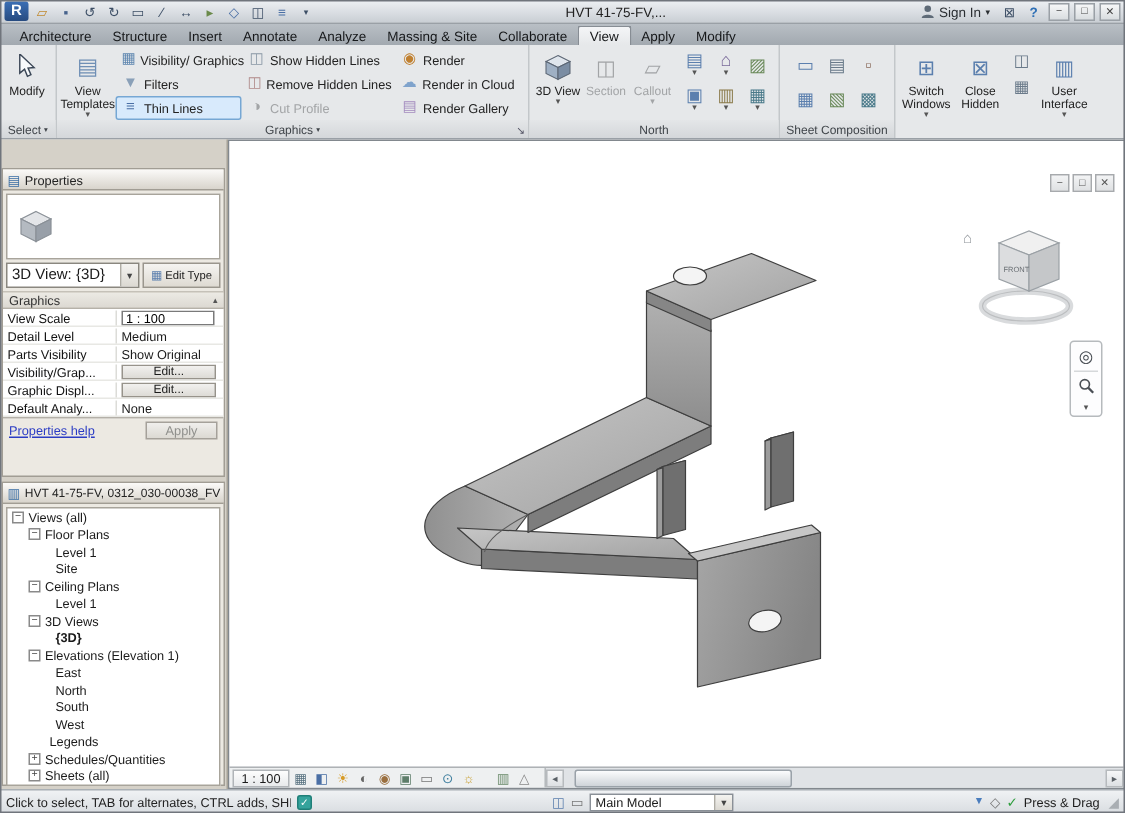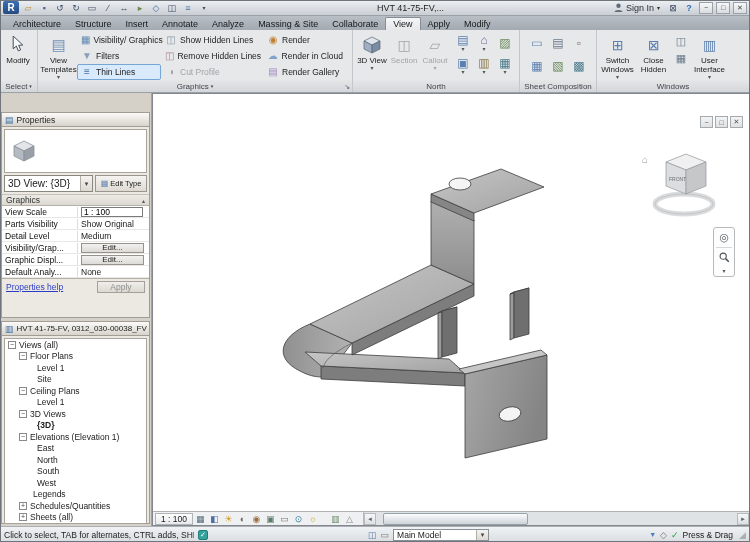--- a/index.html
+++ b/index.html
@@ -277,23 +277,20 @@
     </div>
     <div class="smallstack" style="width:20px;align-items:center;padding-top:4px;gap:6px;">
       <span style="color:#6a7a8a;font-size:11px;line-height:1;">◫</span>
       <span style="color:#6a7a8a;font-size:11px;line-height:1;">▦</span>
     </div>
     <div class="bigbtn" style="width:37px;">
       <span class="bicon" style="color:#5b7fae;font-size:14px;">▥</span>
       <span class="blabel">User Interface</span>
       <span class="barrow">▾</span>
     </div>
-    <div class="rpanel-label">
-      <span>Windows</span>
-    </div>
   </div>
 </div>
 
 <div class="leftpanel">
 
   <div class="palette" style="top:19px;height:206px;">
     <div class="pal-header">
       <span class="pal-hicon">▤</span>
       <span>Properties</span>
     </div>
@@ -319,26 +316,26 @@
       <span style="font-size:6px;color:#555;">▴</span>
     </div>
     <div class="pgrid">
       <div class="prow">
         <span class="plabel">View Scale</span>
         <span class="pvalue">
             <input class="pv-input" readonly="" value="1 : 100" style="">
           </span>
       </div>
       <div class="prow">
+        <span class="plabel">Detail Level</span>
+        <span class="pvalue">Medium</span>
+      </div>
+      <div class="prow">
         <span class="plabel">Parts Visibility</span>
         <span class="pvalue">Show Original</span>
-      </div>
-      <div class="prow">
-        <span class="plabel">Detail Level</span>
-        <span class="pvalue">Medium</span>
       </div>
       <div class="prow">
         <span class="plabel">Visibility/Grap...</span>
         <span class="pvalue">
             <span class="pv-btn">Edit...</span>
           </span>
       </div>
       <div class="prow">
         <span class="plabel">Graphic Displ...</span>
         <span class="pvalue">

